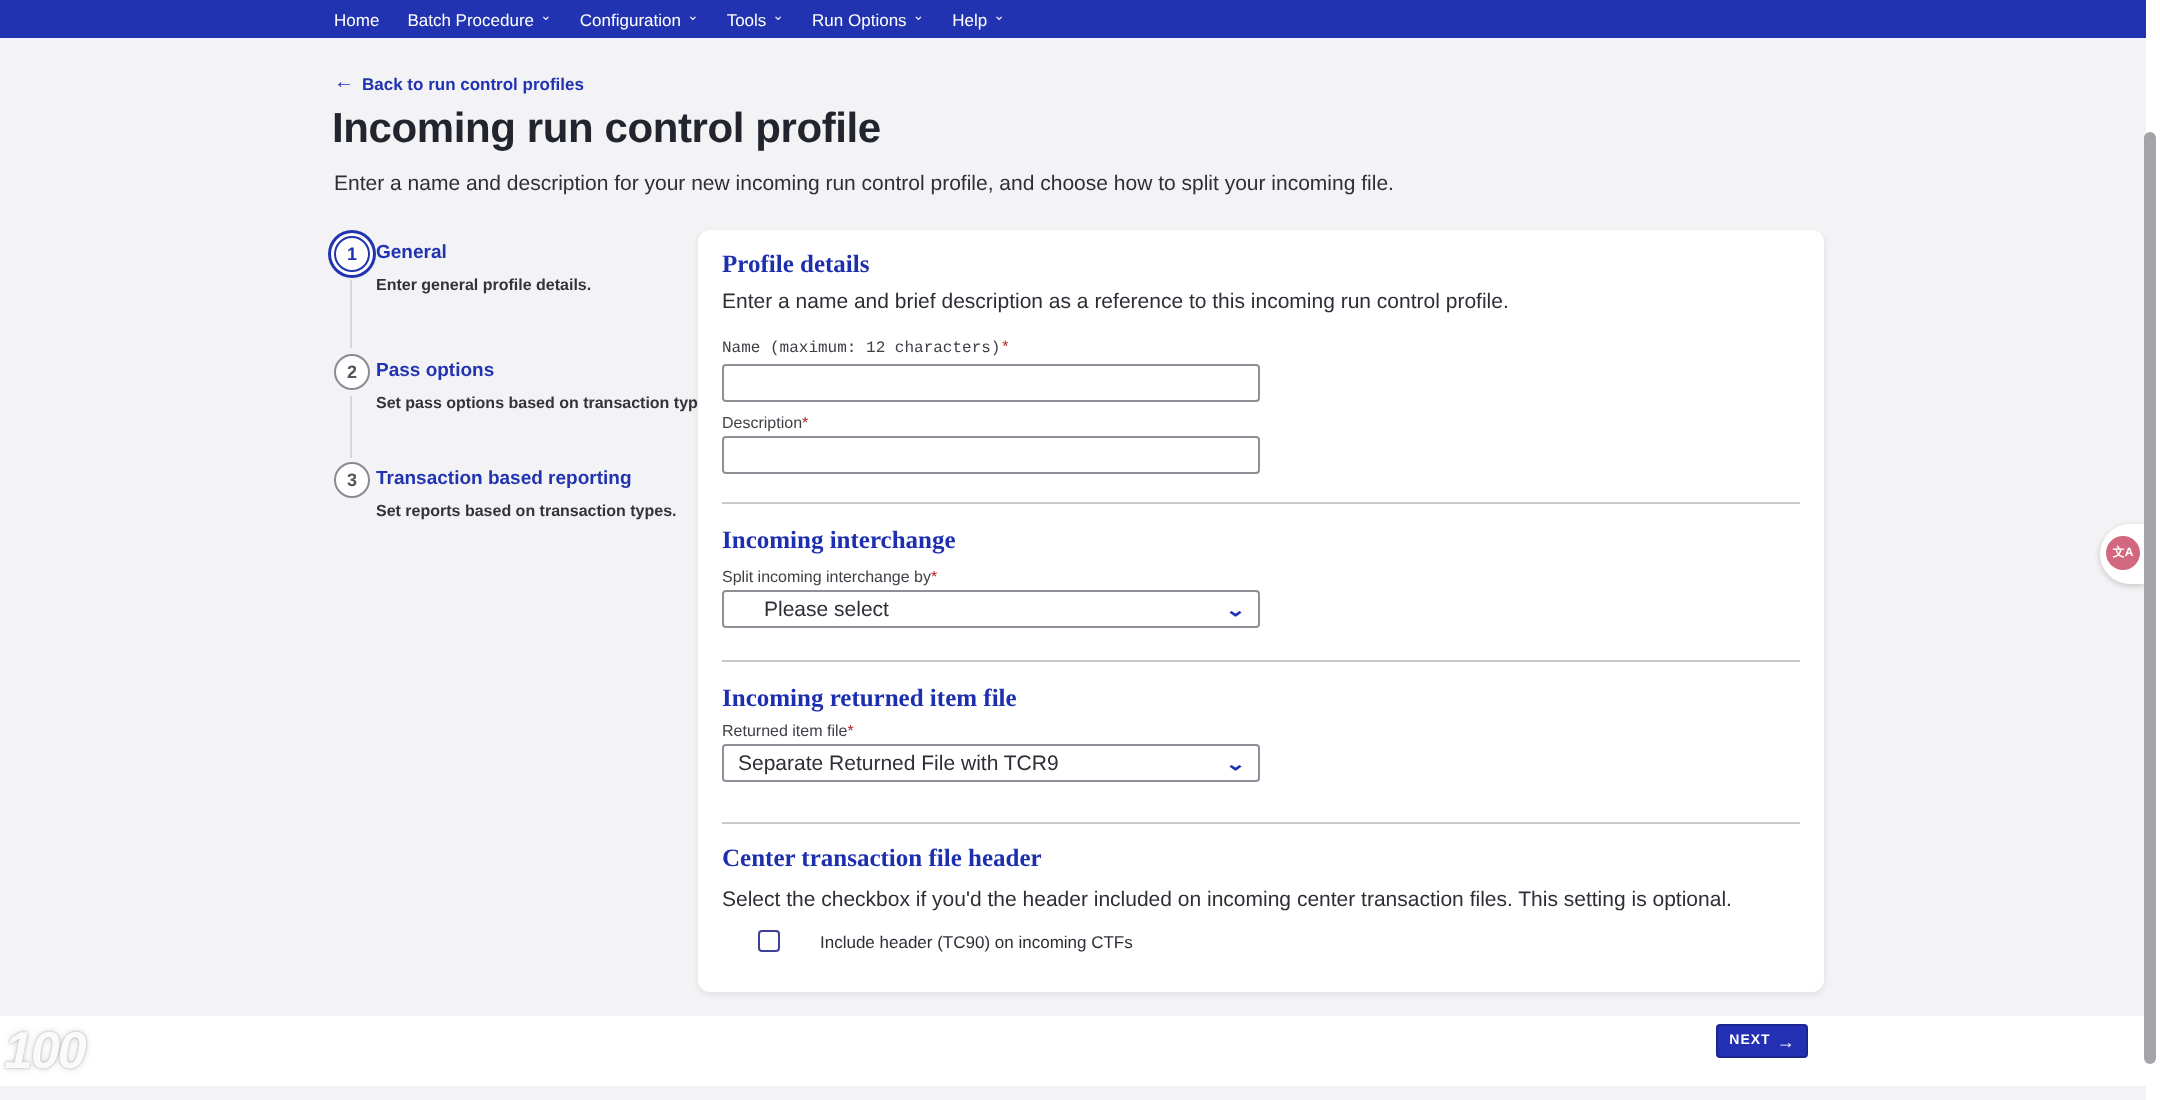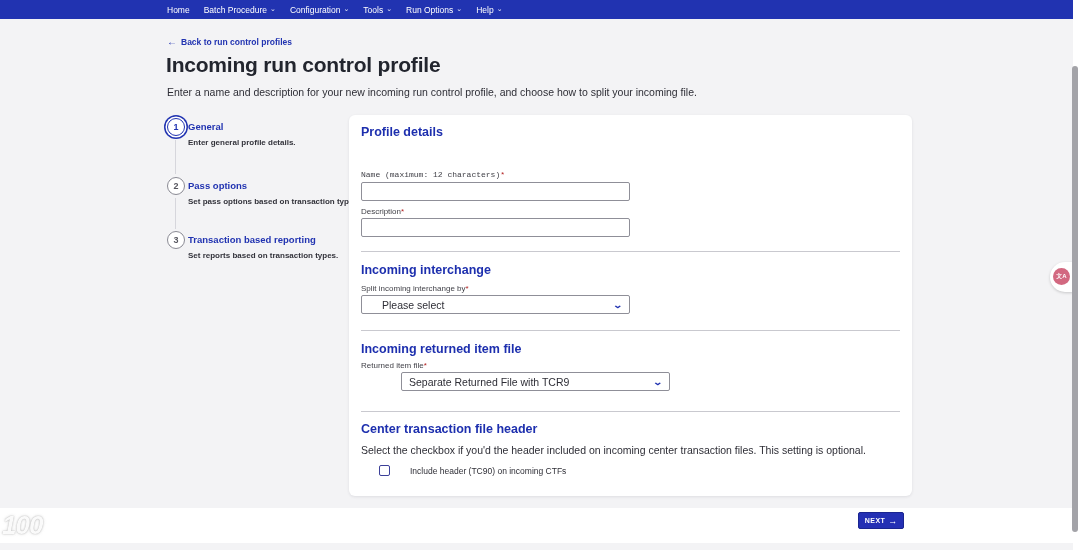--- a/index.html
+++ b/index.html
@@ -70,21 +70,21 @@
   .step-line { position:absolute; left:8px; width:1px; background:#d6d6dc; }
 
   
   .card {
     position:absolute; left:349px; top:115px; width:563px; height:381px;
     background:#ffffff; border-radius:6px;
     box-shadow:0 1px 3px rgba(40,40,60,0.10);
   }
   .sec-heading {
     position:absolute; left:12px;
-    font-size:12.5px; font-weight:bold; color:#1d2fae;
+    font-size:12.5px; font-weight:bold; color:#1d2fae;font-family:Liberation Serif, serif;
   }
   .sec-text { position:absolute; left:12px; font-size:10.5px; color:#2e2e36; }
   .fld-label {
     position:absolute; left:12px;
     font-size:8px; color:#3f3f46; white-space:nowrap;
   }
   .req { color:#b22222; font-size:8px; vertical-align:top; }
   .txt-input {
     position:absolute; left:12px; width:269px; height:19px;
     border:1px solid #8f8f98; border-radius:2px; background:#fff;
@@ -197,41 +197,42 @@
   <div class="step" style="top:113px;">
     <div class="step-circle">3</div>
     <div class="step-label">Transaction based reporting</div>
     <div class="step-desc">Set reports based on transaction types.</div>
   </div>
 </div>
 
 <div class="card">
 
   <h2 class="sec-heading" style="top:10px;">Profile details</h2>
+  <p class="sec-text" style="top:30px;">Enter a name and brief description as a reference to this incoming run control profile.</p>
 
   <div class="fld-label" style="top:55px;font-family:Liberation Mono, monospace;"><span>Name (maximum: 12 characters)</span><span class="req">*</span></div>
   <input class="txt-input" style="top: 67px;" type="text" value="">
 
   <div class="fld-label" style="top:92px;"><span>Description</span><span class="req">*</span></div>
   <input class="txt-input" style="top: 103px;" type="text" value="">
 
   <div class="divider" style="top:136px;"></div>
 
   <h2 class="sec-heading" style="top:148px;">Incoming interchange</h2>
   <div class="fld-label" style="top:169px;"><span>Split incoming interchange by</span><span class="req">*</span></div>
   <div class="select-box" style="top:180px;padding-left:20px;">
     <span class="select-value">Please select</span>
     <span class="select-chev">⌄</span>
   </div>
 
   <div class="divider" style="top:215px;"></div>
 
   <h2 class="sec-heading" style="top:227px;">Incoming returned item file</h2>
   <div class="fld-label" style="top:246px;"><span>Returned item file</span><span class="req">*</span></div>
-  <div class="select-box" style="top:257px;margin-left:40px;">
+  <div class="select-box" style="top:257px;">
     <span class="select-value">Separate Returned File with TCR9</span>
     <span class="select-chev">⌄</span>
   </div>
 
   <div class="divider" style="top:296px;"></div>
 
   <h2 class="sec-heading" style="top:307px;">Center transaction file header</h2>
   <p class="sec-text" style="top:329px;">Select the checkbox if you'd the header included on incoming center transaction files. This setting is optional.</p>
 
   <div class="chk-row" style="top:350px;">

